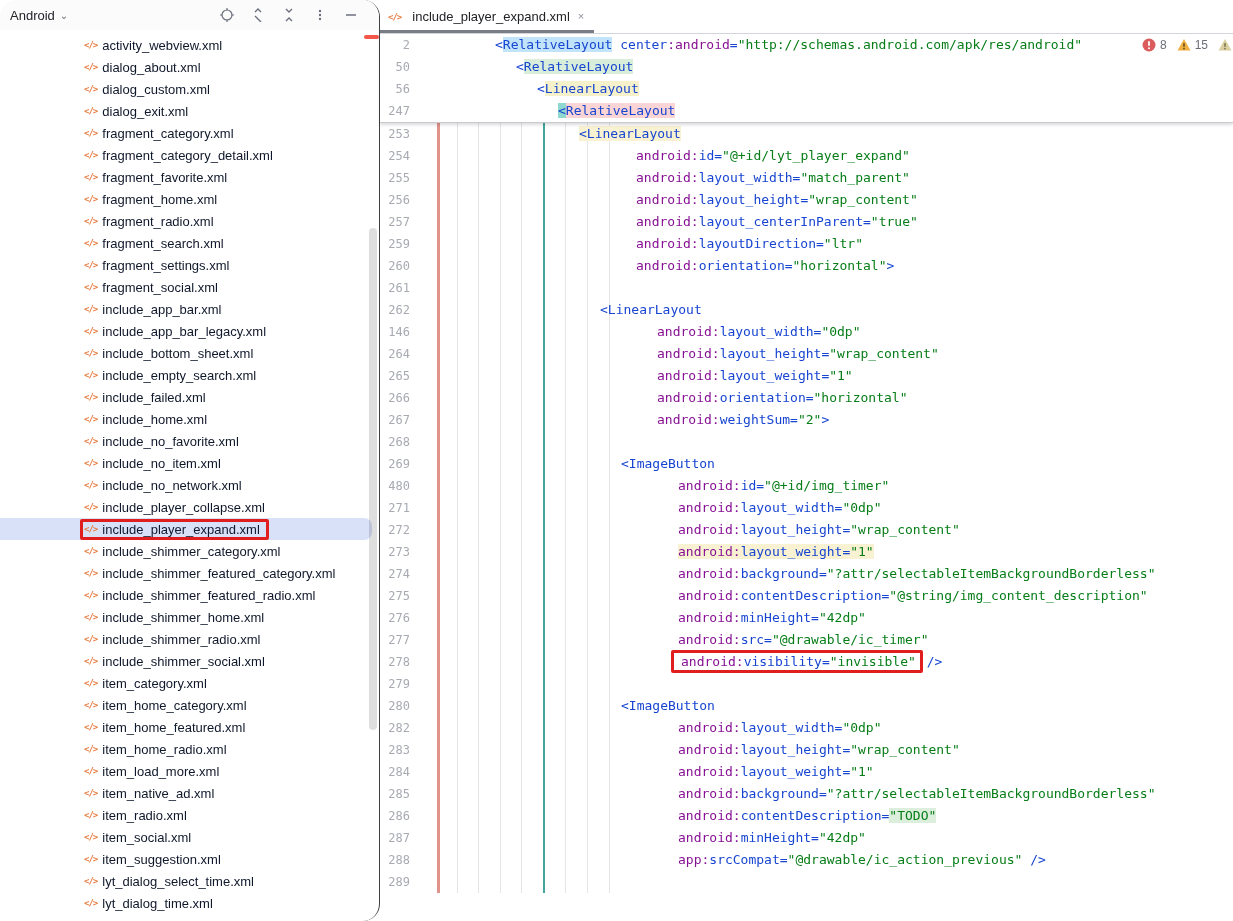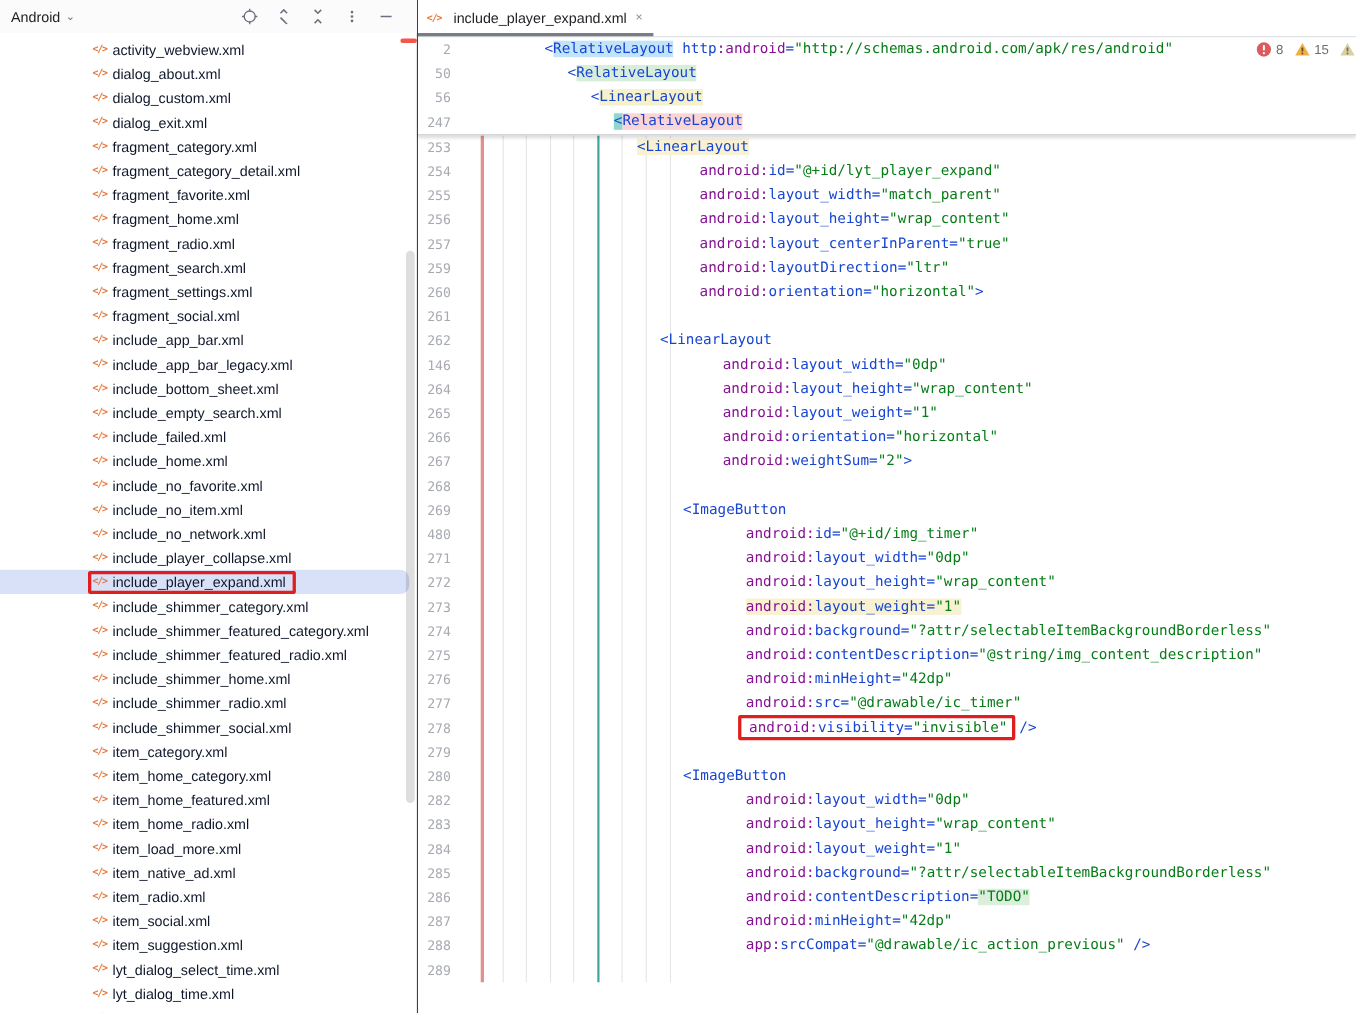--- a/index.html
+++ b/index.html
@@ -1,20 +1,20 @@
 <!DOCTYPE html>
 <html><head>
 <meta charset="utf-8">
 <style>
   html,body{margin:0;padding:0;background:#fff;}
   .app{position:relative;width:1233px;height:921px;background:#fff;overflow:hidden;
        font-family:"Liberation Sans","DejaVu Sans",sans-serif;font-size:13px;color:#1d1f23;}
   
   .sidebar{position:absolute;left:0;top:0;width:379px;height:921px;background:#fff;
-           border-right:1px solid #404040;overflow:hidden;}
+           border-right:1px solid #404040;overflow:hidden;border-radius:17px;}
   .sb-header{height:30px;display:flex;align-items:center;padding:0 10px;background:#fbfbfc;}
   .proj-sel{display:flex;align-items:center;gap:5px;cursor:default;}
   .proj-label{font-size:13px;color:#212327;}
   .chev{color:#6c707e;font-size:10px;}
   .sb-tools{margin-left:auto;display:flex;align-items:center;gap:15px;padding-right:10px;}
   .tool{width:16px;height:16px;display:flex;align-items:center;justify-content:center;color:#6c707e;}
   .tree{position:relative;padding-top:4px;}
   .trow{height:22px;display:flex;align-items:center;padding-left:84px;white-space:nowrap;}
   .trow.sel{background:var(--sel);border-radius:0 8px 8px 0;width:372px;box-sizing:border-box;}
   .rowbox{display:inline-flex;align-items:center;}
@@ -353,21 +353,21 @@
     <div class="tabbar">
       <div class="tab">
         <span class="ficon">&lt;/&gt;</span>
         <span class="tab-label">include_player_expand.xml</span>
         <span class="tab-close">×</span>
         <span class="tab-underline"></span>
       </div>
     </div>
 
     <div class="sticky">
-        <div class="cl"><span class="ln">2</span><span class="lc" style="padding-left: 85px;"><span class="pb">&lt;</span><span class="tag hl-blue">RelativeLayout</span><span class="an"> http</span><span class="ns">:android</span><span class="eq">=</span><span class="av">"http://schemas.android.com/apk/res/android"</span></span></div>
+        <div class="cl"><span class="ln">2</span><span class="lc" style="padding-left: 85px;"><span class="pb">&lt;</span><span class="tag hl-blue">RelativeLayout</span><span class="an"> center</span><span class="ns">:android</span><span class="eq">=</span><span class="av">"http://schemas.android.com/apk/res/android"</span></span></div>
         <div class="cl"><span class="ln">50</span><span class="lc" style="padding-left: 106px;"><span class="pb">&lt;</span><span class="tag hl-green">RelativeLayout</span></span></div>
         <div class="cl"><span class="ln">56</span><span class="lc" style="padding-left: 127px;"><span class="pb">&lt;</span><span class="tag hl-yellow">LinearLayout</span></span></div>
         <div class="cl"><span class="ln">247</span><span class="lc" style="padding-left: 148px;"><span class="pb hl-teal">&lt;</span><span class="tag hl-pink">RelativeLayout</span></span></div>
       </div>
 
     <div class="code">
       <div class="changebar"></div>
     <div class="guide" style="left: 77px;"></div>
         <div class="guide" style="left: 98px;"></div>
         <div class="guide" style="left: 120px;"></div>

